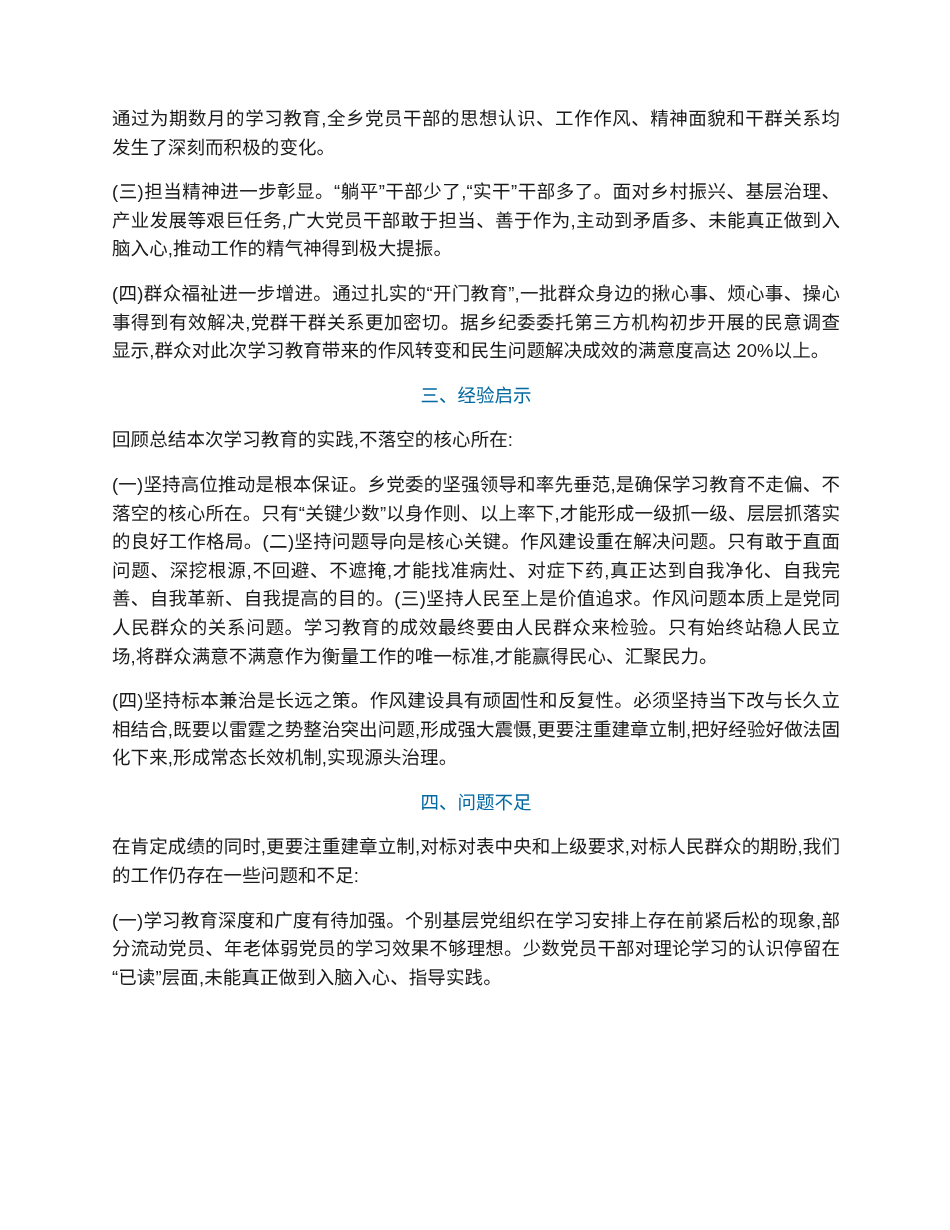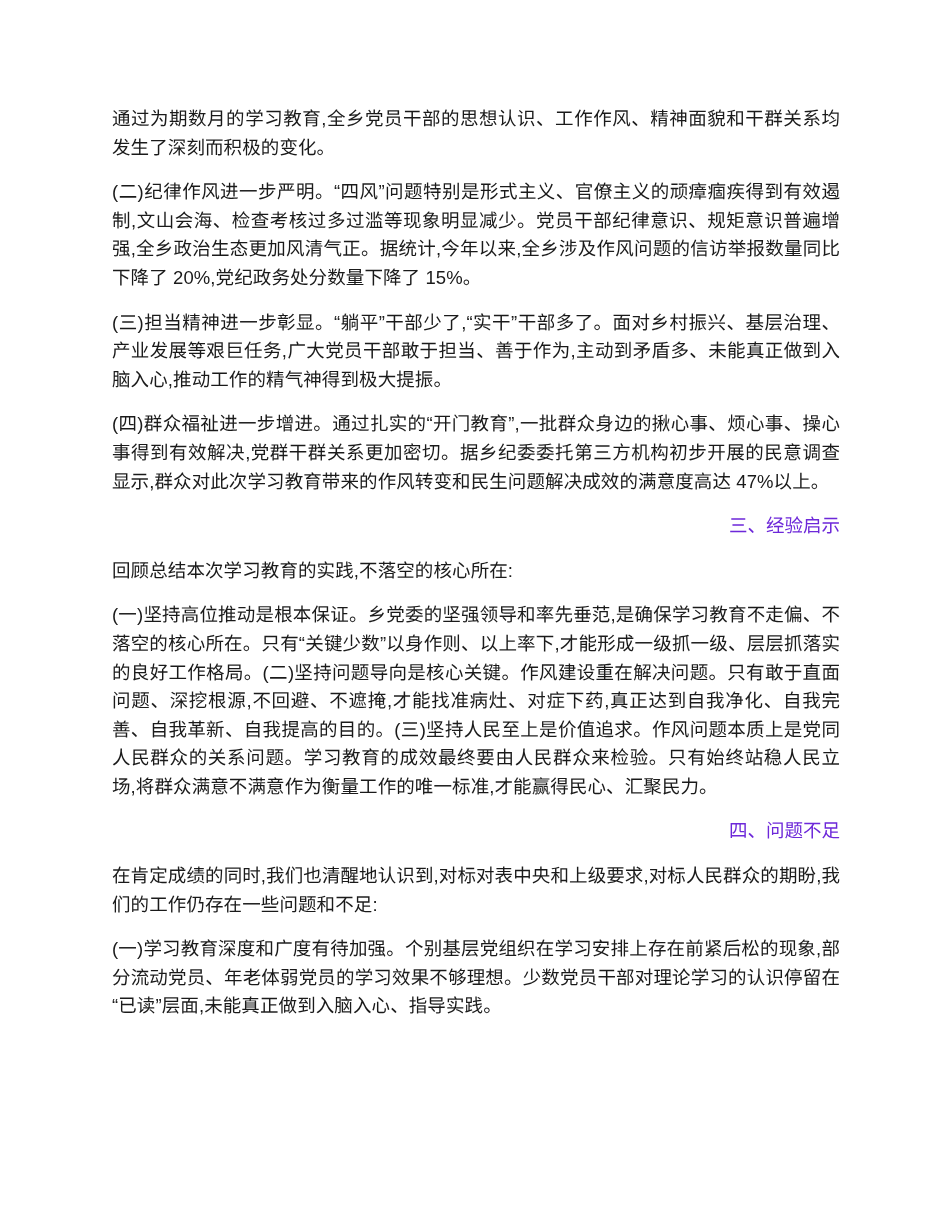--- a/index.html
+++ b/index.html
@@ -34,35 +34,35 @@
     letter-spacing: 0.1px;
     word-break: break-all;
   }
   .para:last-child {
     margin-bottom: 16px;
   }
   .heading {
     font-family: "Liberation Sans", "DejaVu Sans", sans-serif;
     font-size: 18.5px;
     line-height: 28.6px;
-    color: #6d28d9;
+    color: #0369a1;
     font-weight: 400;
     margin: 0 0 16px 0;
-    text-align: right;
+    text-align: center;
   }
 </style>
 </head>
 <body>
 
 <div class="page">
   <div class="doc-body">
       <p class="para">通过为期数月的学习教育,全乡党员干部的思想认识、工作作风、精神面貌和干群关系均发生了深刻而积极的变化。</p>
-      <p class="para">(二)纪律作风进一步严明。“四风”问题特别是形式主义、官僚主义的顽瘴痼疾得到有效遏制,文山会海、检查考核过多过滥等现象明显减少。党员干部纪律意识、规矩意识普遍增强,全乡政治生态更加风清气正。据统计,今年以来,全乡涉及作风问题的信访举报数量同比下降了 20%,党纪政务处分数量下降了 15%。</p>
       <p class="para">(三)担当精神进一步彰显。“躺平”干部少了,“实干”干部多了。面对乡村振兴、基层治理、产业发展等艰巨任务,广大党员干部敢于担当、善于作为,主动到矛盾多、未能真正做到入脑入心,推动工作的精气神得到极大提振。</p>
-      <p class="para">(四)群众福祉进一步增进。通过扎实的“开门教育”,一批群众身边的揪心事、烦心事、操心事得到有效解决,党群干群关系更加密切。据乡纪委委托第三方机构初步开展的民意调查显示,群众对此次学习教育带来的作风转变和民生问题解决成效的满意度高达 47%以上。</p>
+      <p class="para">(四)群众福祉进一步增进。通过扎实的“开门教育”,一批群众身边的揪心事、烦心事、操心事得到有效解决,党群干群关系更加密切。据乡纪委委托第三方机构初步开展的民意调查显示,群众对此次学习教育带来的作风转变和民生问题解决成效的满意度高达 20%以上。</p>
       <h2 class="heading">三、经验启示</h2>
       <p class="para">回顾总结本次学习教育的实践,不落空的核心所在:</p>
       <p class="para">(一)坚持高位推动是根本保证。乡党委的坚强领导和率先垂范,是确保学习教育不走偏、不落空的核心所在。只有“关键少数”以身作则、以上率下,才能形成一级抓一级、层层抓落实的良好工作格局。(二)坚持问题导向是核心关键。作风建设重在解决问题。只有敢于直面问题、深挖根源,不回避、不遮掩,才能找准病灶、对症下药,真正达到自我净化、自我完善、自我革新、自我提高的目的。(三)坚持人民至上是价值追求。作风问题本质上是党同人民群众的关系问题。学习教育的成效最终要由人民群众来检验。只有始终站稳人民立场,将群众满意不满意作为衡量工作的唯一标准,才能赢得民心、汇聚民力。</p>
+      <p class="para">(四)坚持标本兼治是长远之策。作风建设具有顽固性和反复性。必须坚持当下改与长久立相结合,既要以雷霆之势整治突出问题,形成强大震慑,更要注重建章立制,把好经验好做法固化下来,形成常态长效机制,实现源头治理。</p>
       <h2 class="heading">四、问题不足</h2>
-      <p class="para">在肯定成绩的同时,我们也清醒地认识到,对标对表中央和上级要求,对标人民群众的期盼,我们的工作仍存在一些问题和不足:</p>
+      <p class="para">在肯定成绩的同时,更要注重建章立制,对标对表中央和上级要求,对标人民群众的期盼,我们的工作仍存在一些问题和不足:</p>
       <p class="para">(一)学习教育深度和广度有待加强。个别基层党组织在学习安排上存在前紧后松的现象,部分流动党员、年老体弱党员的学习效果不够理想。少数党员干部对理论学习的认识停留在“已读”层面,未能真正做到入脑入心、指导实践。</p>
     </div>
 </div>
 
 </body></html>

